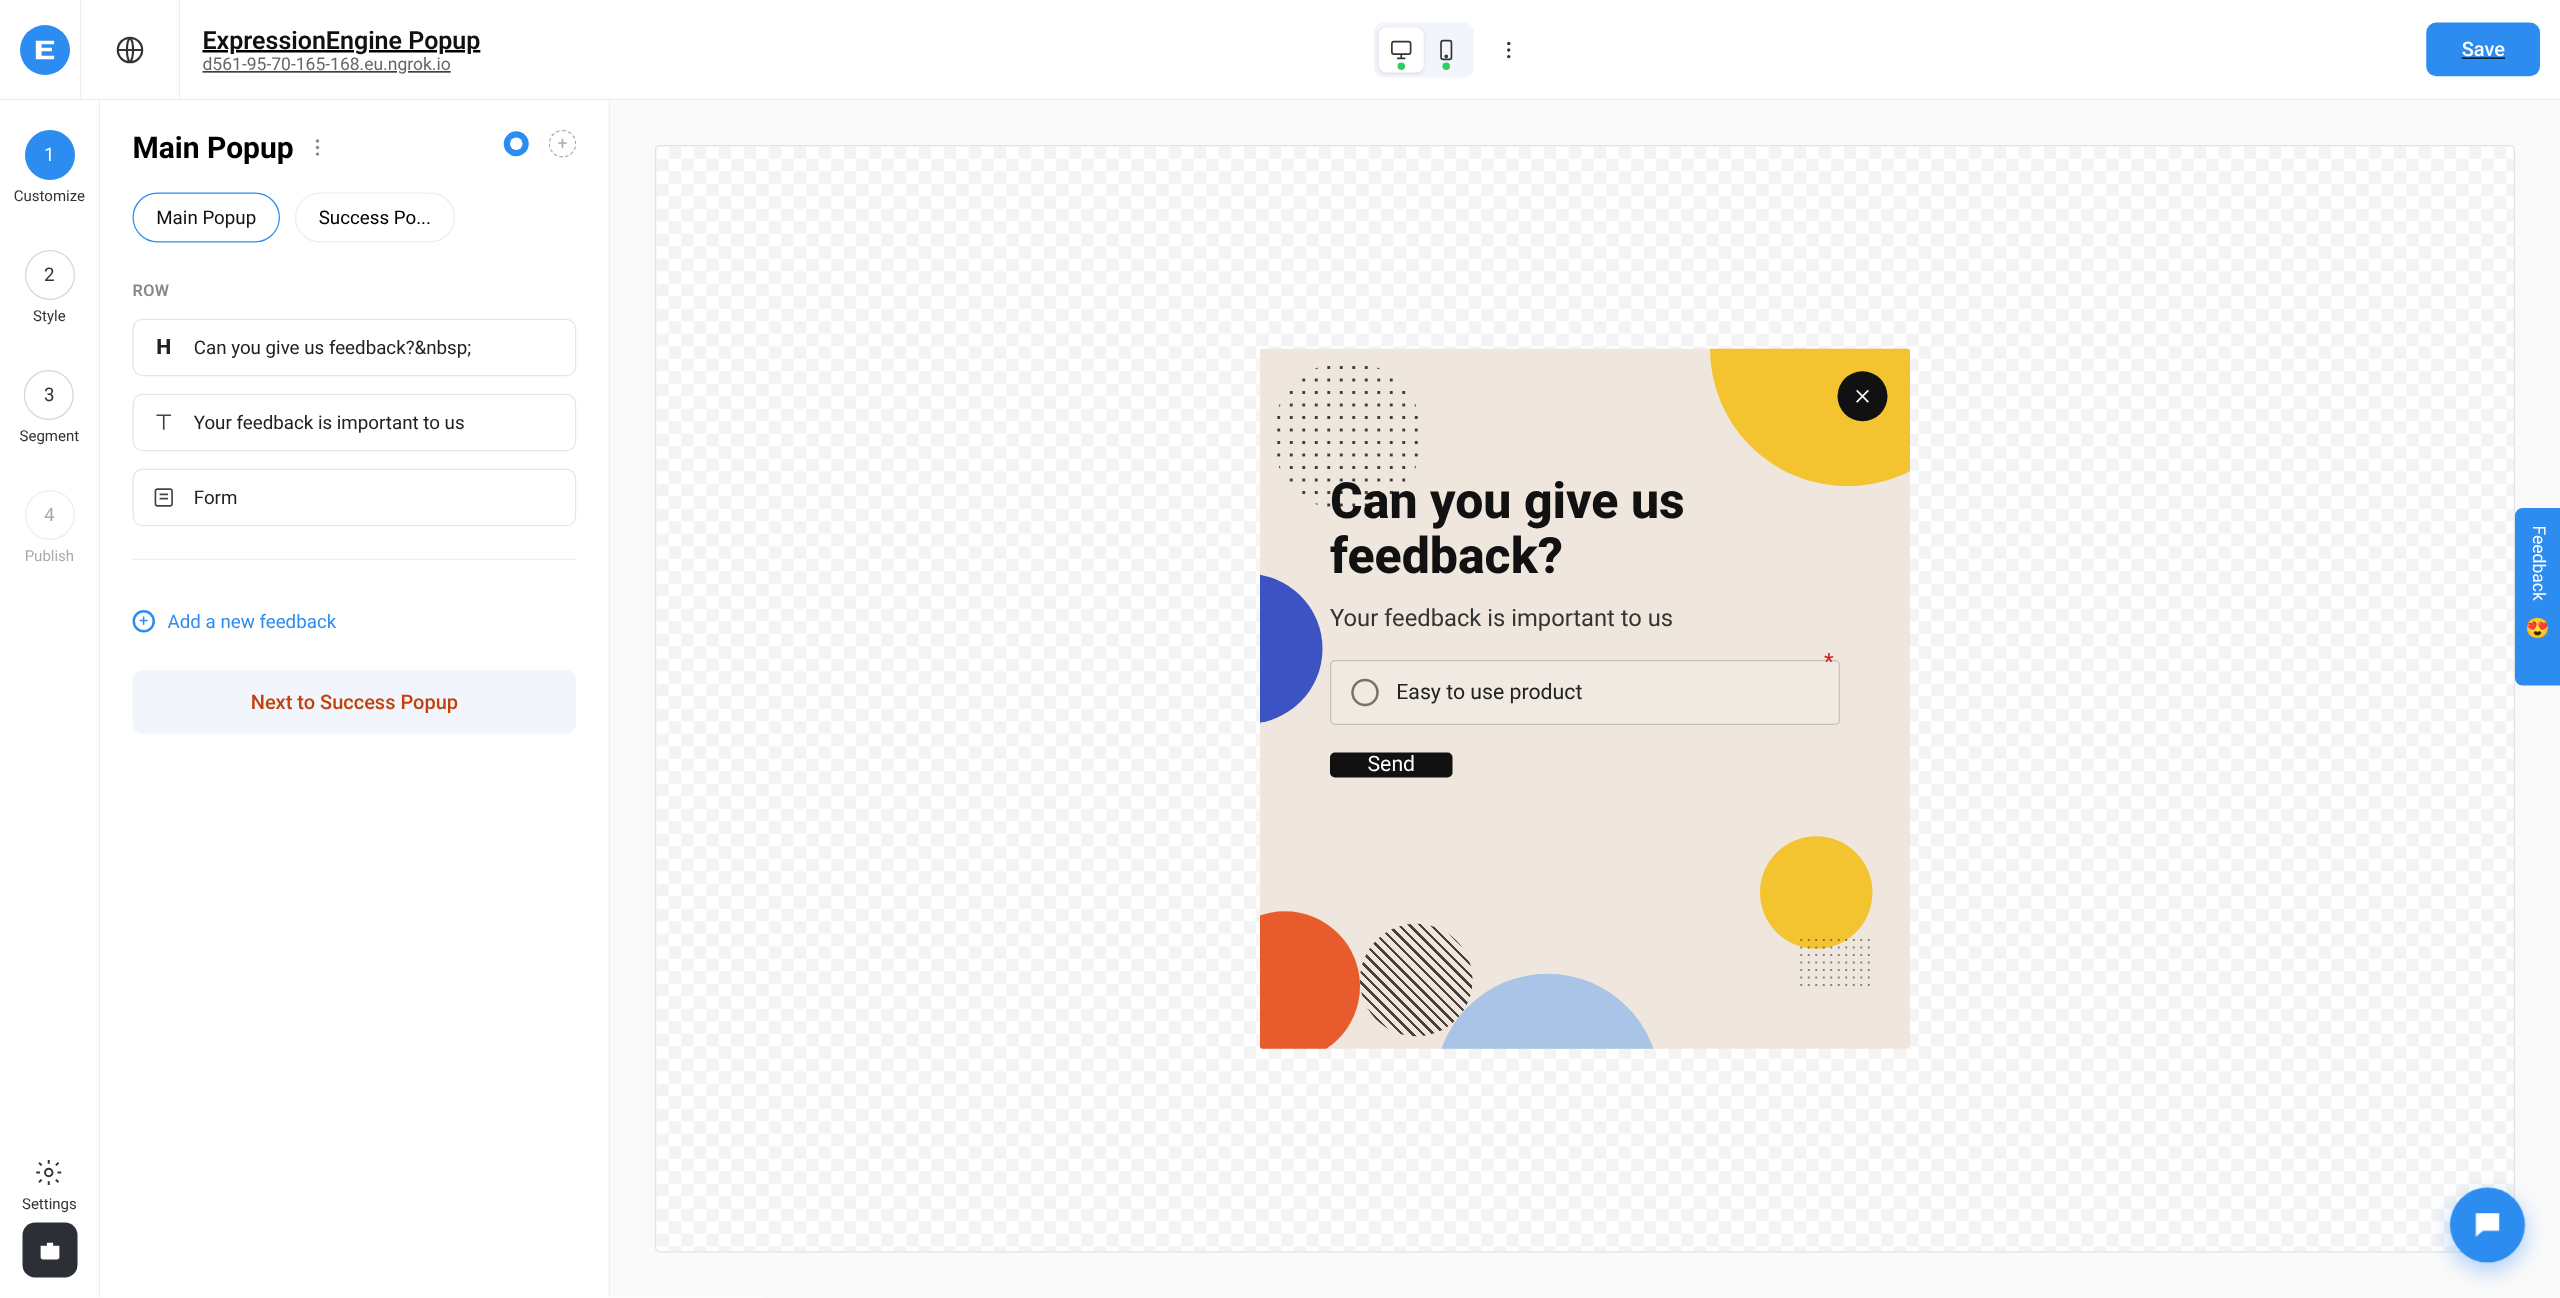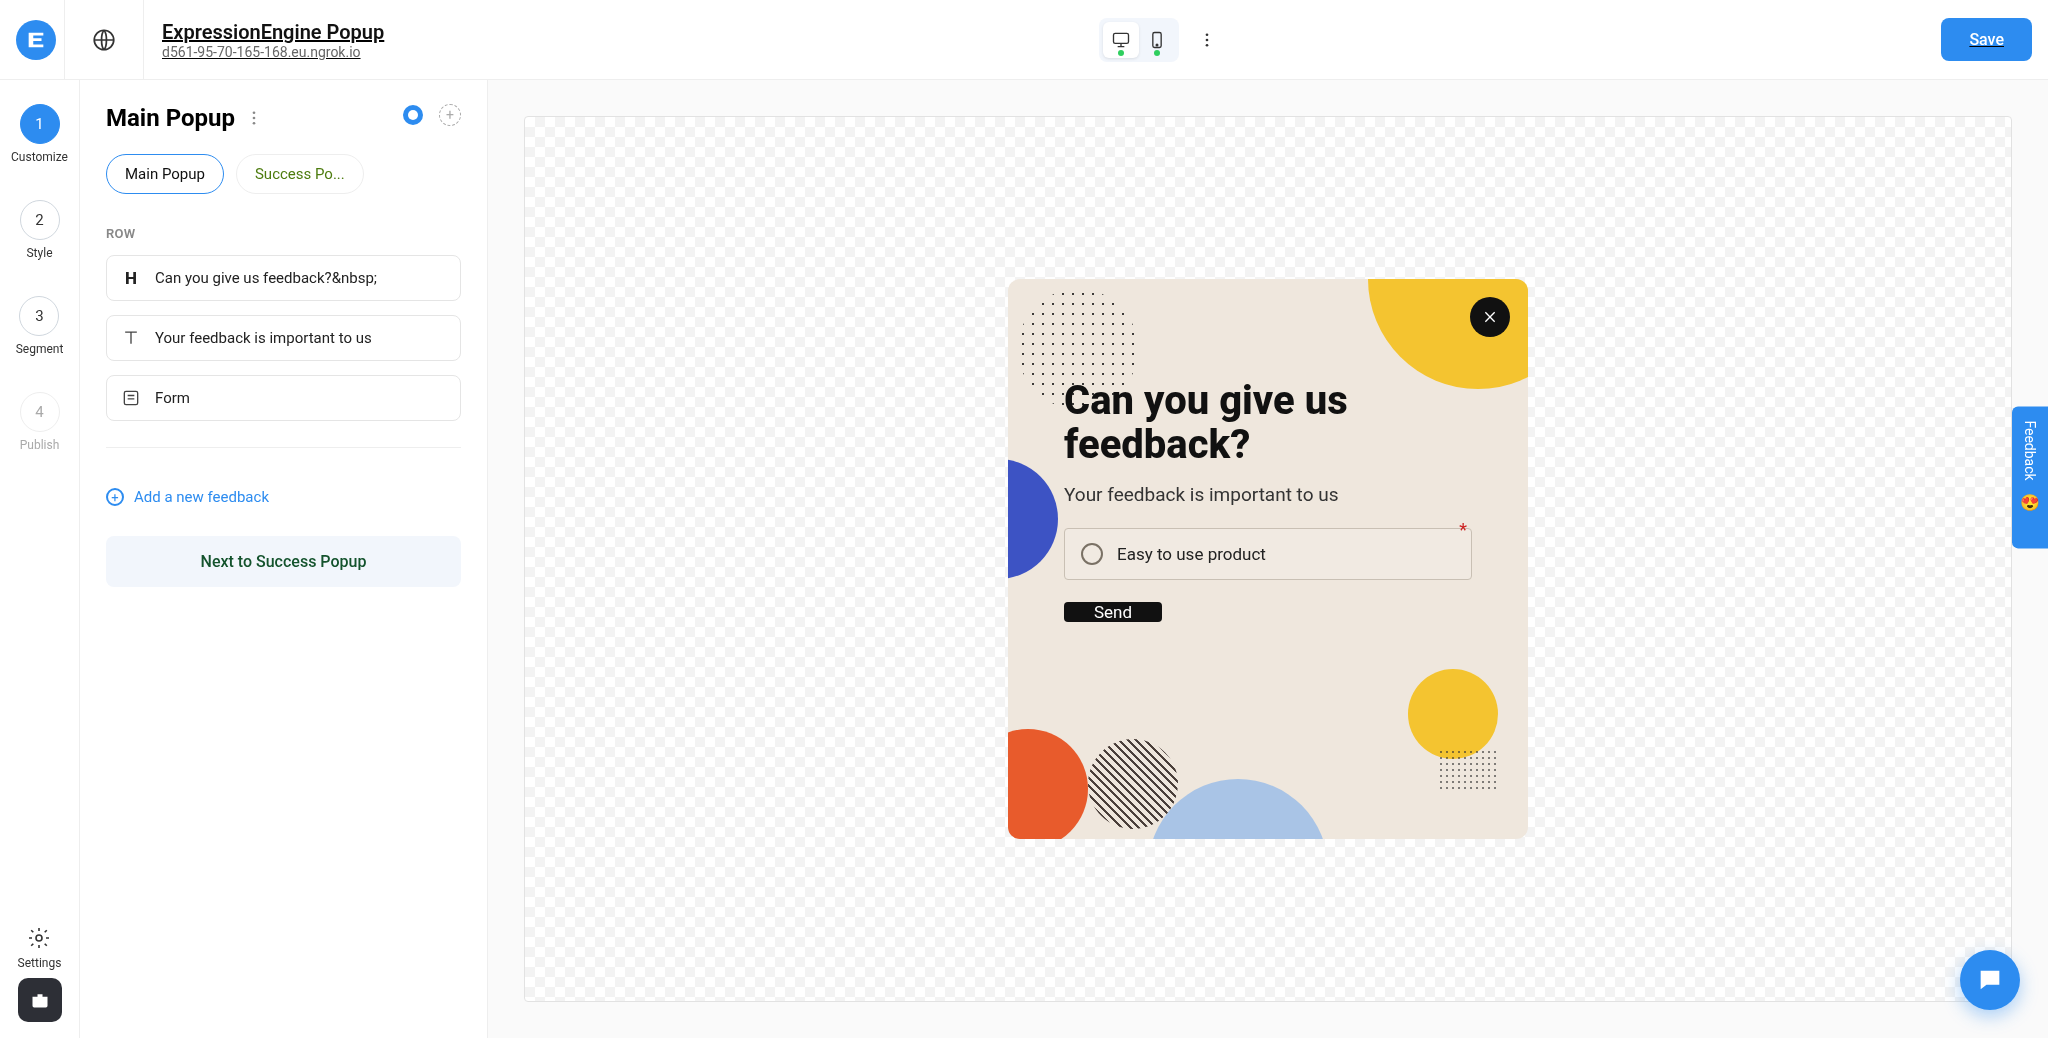--- a/index.html
+++ b/index.html
@@ -95,60 +95,60 @@
   .radio-on { width: 20px; height: 20px; border-radius: 50%; background: #2d8cf0; position: relative; }
   .radio-on::after { content: ""; position: absolute; inset: 5px; border-radius: 50%; background: #fff; }
   .radio-on::before { content: ""; position: absolute; inset: 8px; border-radius: 50%; background: #2d8cf0; }
   .plus-btn { width: 22px; height: 22px; border-radius: 50%; border: 1.5px dashed #aaa; display: flex; align-items: center; justify-content: center; color: #aaa; font-size: 14px; cursor: pointer; }
 
   .tabs { display: flex; gap: 12px; margin-top: 22px; }
   .tab-pill {
     padding: 10px 18px; border-radius: 999px; font-size: 15px;
     border: 1.5px solid #2d8cf0; color: #111; cursor: pointer; background: #fff;
   }
-  .tab-pill.inactive { border-color: #eee; color: #4d7c0f; }
+  .tab-pill.inactive { border-color: #eee; color: #000000; }
 
   .row-label { margin-top: 32px; font-size: 13px; letter-spacing: .3px; color: #888; font-weight: 600; }
   .row-item {
     margin-top: 14px; border: 1px solid #e5e5e5; border-radius: 8px;
     padding: 12px 14px; display: flex; align-items: center; gap: 14px; cursor: pointer;
   }
   .row-item svg { width: 20px; height: 20px; fill: none; stroke: #444; stroke-width: 1.6; }
   .row-item .h-glyph { font-weight: 800; font-size: 17px; color: #222; width: 20px; text-align: center; }
   .row-item .txt { font-size: 15px; color: #222; white-space: nowrap; overflow: hidden; text-overflow: ellipsis; }
 
   .add-row { margin-top: 40px; display: flex; align-items: center; gap: 10px; color: #2d8cf0; font-size: 15px; cursor: pointer; }
   .add-row .circ { width: 18px; height: 18px; border-radius: 50%; border: 2px solid #2d8cf0; display: flex; align-items: center; justify-content: center; font-size: 13px; line-height: 1; }
 
   .divider { margin-top: 26px; height: 1px; background: #eee; }
 
   .next-btn {
     margin-top: 30px; width: 100%; padding: 16px;
-    background: #f2f6fc; color: #14532d; border: none; border-radius: 8px;
+    background: #f2f6fc; color: #c2410c; border: none; border-radius: 8px;
     font-size: 16px; font-weight: 500; cursor: pointer;
   }
 
   
   .canvas { flex: 1; display: flex; align-items: stretch; padding: 36px; }
   .artboard-frame {
     flex: 1; border: 1px solid #e2e2e2; border-radius: 4px; background: #fff; overflow: hidden;
     display: flex; align-items: center; justify-content: center;
     background-image:
       linear-gradient(45deg, #f3f3f3 25%, transparent 25%),
       linear-gradient(-45deg, #f3f3f3 25%, transparent 25%),
       linear-gradient(45deg, transparent 75%, #f3f3f3 75%),
       linear-gradient(-45deg, transparent 75%, #f3f3f3 75%);
     background-size: 20px 20px;
     background-position: 0 0, 0 10px, 10px -10px, -10px 0;
     background-color: #fff;
   }
 
   
   .popup {
-    width: 520px; height: 560px; background: #efe7dd; border-radius: 12px; position: relative; overflow: hidden;
+    width: 520px; height: 560px; background: #efe7dd; border-radius: 2px; position: relative; overflow: hidden;
     padding: 100px 56px 40px 56px;
   }
   .popup .close {
     position: absolute; top: 18px; right: 18px; width: 40px; height: 40px; border-radius: 50%;
     background: #111; color: #fff; display: flex; align-items: center; justify-content: center; cursor: pointer;
   }
   .popup .close svg { width: 16px; height: 16px; stroke: #fff; stroke-width: 2; fill: none; }
   .popup h2 { font-size: 40px; font-weight: 800; line-height: 1.1; color: #111; }
   .popup .sub { margin-top: 16px; font-size: 19px; color: #333; }
   .popup .opt {

